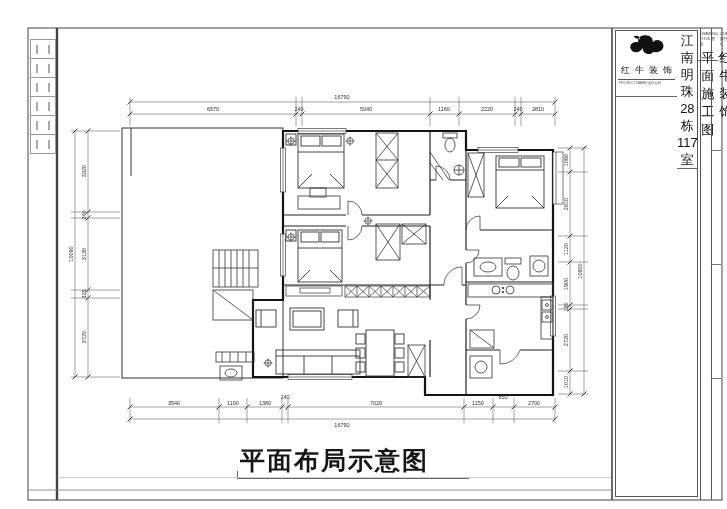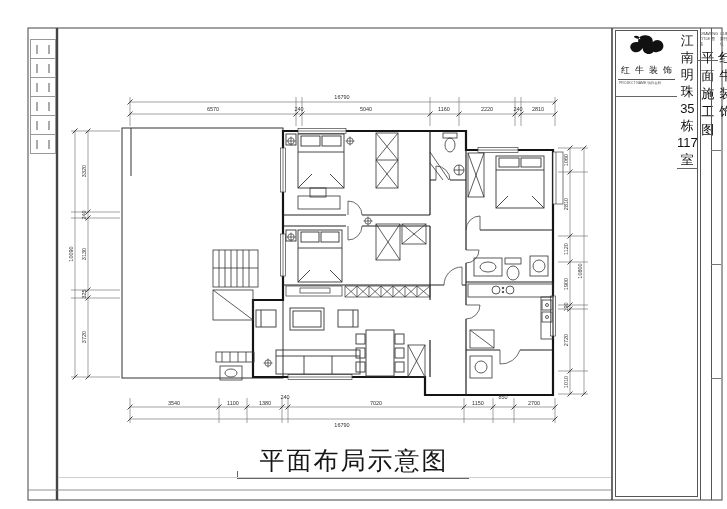--- a/index.html
+++ b/index.html
@@ -7,22 +7,22 @@
     position:relative;width:727px;height:509px;background:#ffffff;
     font-family:"Liberation Sans", sans-serif;color:#111;overflow:hidden;
   }
   svg text{font-family:"Liberation Sans", sans-serif;}
   
   .left-strip{position:absolute;left:30px;top:40px;width:26px;}
   .strip-cell{box-sizing:border-box;height:20px;border:1px solid #999;margin-top:-1px;
     display:flex;align-items:center;justify-content:space-around;}
   .strip-mark{width:2px;height:9px;background:#aaa;}
   
-  .main-title{position:absolute;left:240px;top:444px;width:228px;text-align:center;
-    font-size:25px;letter-spacing:2px;color:#161616;font-weight:400;}
+  .main-title{position:absolute;left:240px;top:444px;width:228px;text-align:left;
+    font-size:25px;letter-spacing:2px;color:#161616;font-weight:700;}
   .title-underline{position:absolute;left:237px;top:478px;width:232px;height:1px;background:#666;}
   .title-underline-tick{position:absolute;left:237px;top:471px;width:1px;height:8px;background:#666;}
   .area-baseline{position:absolute;left:58px;top:477px;width:553px;height:1px;background:#cfcfcf;}
   
   .tb{position:absolute;left:615px;top:30px;width:83px;height:467px;border:1px solid #555;
       box-sizing:border-box;display:flex;background:#fff;}
   .tb-sec{box-sizing:border-box;border-bottom:1px solid #666;position:relative;}
   .tb-logo{height:66px;display:flex;flex-direction:column;align-items:center;justify-content:flex-start;padding-top:2px;}
   .tb-brand{font-size:9px;letter-spacing:5px;margin-top:1px;white-space:nowrap;padding-left:5px;}
   .tb-rule{width:92%;height:1px;background:#555;margin-top:2px;}
@@ -340,21 +340,21 @@
       <div class="tb-brand">红牛装饰</div>
       <div class="tb-rule"></div>
       <div class="tb-sub">PROJECT NAME 项目名称</div>
     </div>
 
     <div class="tb-sec tb-project">
       <span>江</span>
       <span>南</span>
       <span>明</span>
       <span>珠</span>
-      <span>35</span>
+      <span>28</span>
       <span>栋</span>
       <span>117</span>
       <span>室</span>
     </div>
 
     <div class="tb-sec tb-drawing">
       <div class="tb-label">DRAWING TITLE 图名</div>
       <div class="tb-value">平面施工图</div>
     </div>
 

